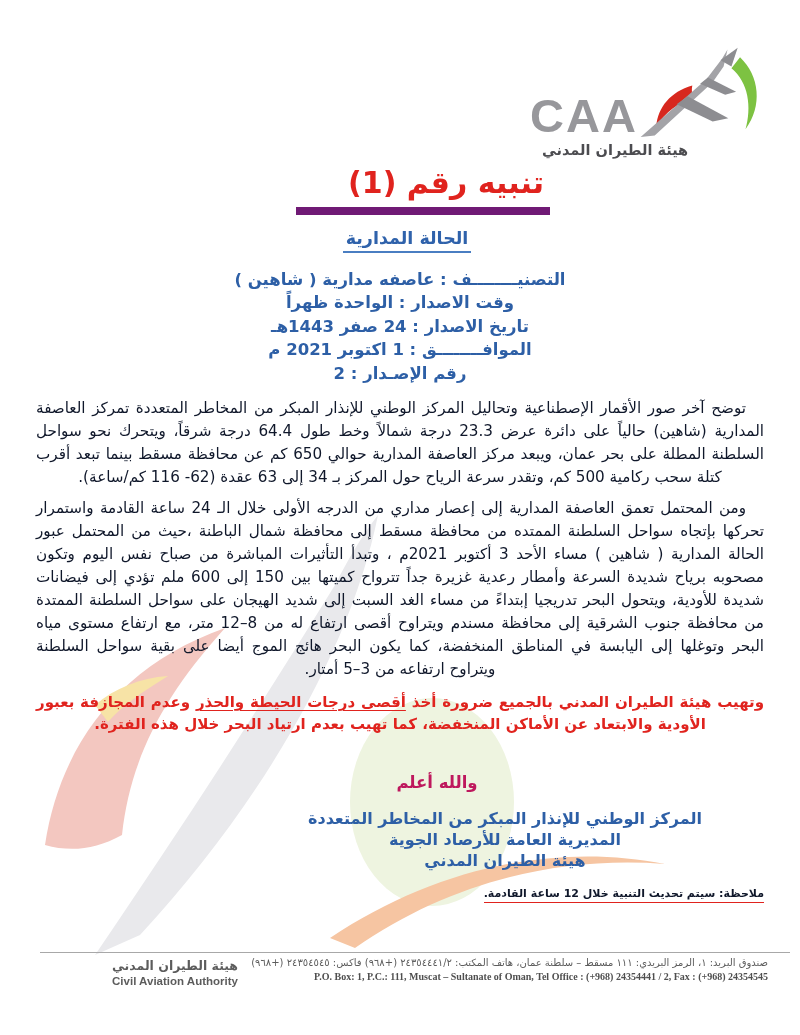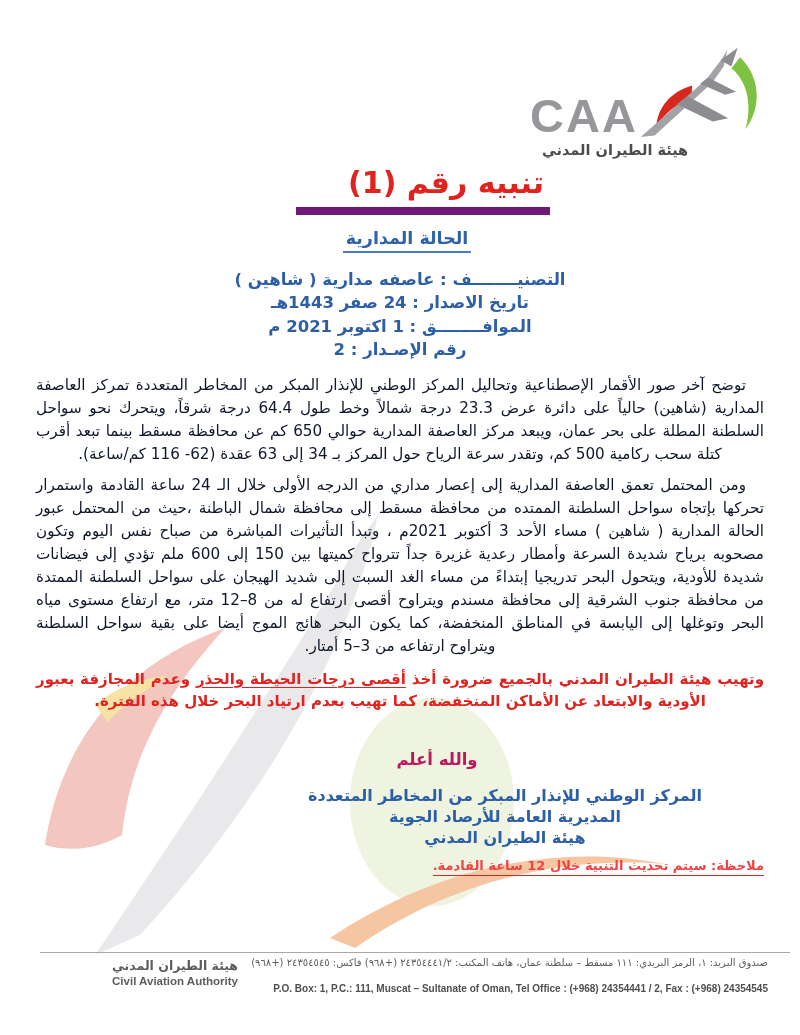--- a/index.html
+++ b/index.html
@@ -45,31 +45,31 @@
   }
   .warning .u{text-decoration:underline;text-underline-offset:3px;}
   .closing{
     direction:rtl;margin:38px 0 0 74px;text-align:center;color:#be185d;
     font-weight:bold;font-size:16.5px;
   }
   .signature{
     direction:rtl;margin:16px 0 0 210px;text-align:center;color:#2d5fa6;
     font-weight:bold;font-size:16px;line-height:21px;
   }
-  .note{direction:rtl;text-align:right;margin-top:10px;color:#ef4444;font-size:13px;font-weight:bold;}
+  .note{direction:rtl;text-align:right;margin-top:16px;color:#0f172a;font-size:11px;font-weight:bold;}
   .note-inner{display:inline-block;border-bottom:1.5px solid #e0231e;padding-bottom:2px;}
   .note-label{font-weight:bold;}
   
   .footer-line{position:absolute;top:952px;left:40px;right:10px;border-top:1.5px solid #a8a8a8;}
   .footer-org{position:absolute;top:958px;left:85px;width:180px;text-align:center;color:#5c5c5c;}
   .footer-org .ar{font-size:12.5px;font-weight:bold;direction:rtl;}
   .footer-org .en{font-size:11.5px;font-family:"Liberation Sans", sans-serif;font-weight:bold;margin-top:2px;}
   .footer-contact{position:absolute;top:957px;right:32px;text-align:right;color:#5c5c5c;}
   .footer-contact .ar{font-size:10px;direction:rtl;}
-  .footer-contact .en{font-size:10px;font-family:Liberation Sans, sans-serif;font-weight:bold;margin-top:15px;color:#4f4f4f;}
+  .footer-contact .en{font-size:10px;font-family:Liberation Serif, serif;font-weight:bold;margin-top:3px;color:#4f4f4f;}
 </style>
 </head>
 <body>
 
 <div class="page">
 
   <svg class="watermark" viewBox="0 0 800 1035" aria-hidden="true">
     <path d="M95 955 C 180 830 255 715 335 585 C 352 552 365 532 378 515 C 352 645 265 800 140 935 Z" fill="#e9e9ec"></path>
     <path d="M45 845 C 60 745 120 665 225 628 C 160 700 130 762 122 835 C 95 850 70 852 45 845 Z" fill="#f3c7c0"></path>
     <path d="M95 705 C 115 688 140 678 168 676 C 142 692 122 706 108 722 Z" fill="#f7e3a6"></path>
@@ -95,20 +95,21 @@
     <div class="title-wrap">
       <span class="title-text" dir="rtl">تنبيه رقم (1)</span>
     </div>
 
     <div class="subtitle-wrap">
       <span class="subtitle-text" dir="rtl">الحالة المدارية</span>
     </div>
 
     <section class="meta">
       <div>التصنيــــــــف : عاصفه مدارية ( شاهين )</div>
+      <div>وقت الاصدار : الواحدة ظهراً</div>
       <div>تاريخ الاصدار : 24 صفر 1443هـ</div>
       <div>الموافــــــــق : 1 اكتوبر 2021 م</div>
       <div>رقم الإصـدار : 2</div>
     </section>
 
     <p class="body-par p1">توضح آخر صور الأقمار الإصطناعية وتحاليل المركز الوطني للإنذار المبكر من المخاطر المتعددة تمركز العاصفة المدارية (شاهين) حالياً على دائرة عرض 23.3 درجة شمالاً وخط طول 64.4 درجة شرقاً، ويتحرك نحو سواحل السلطنة المطلة على بحر عمان، ويبعد مركز العاصفة المدارية حوالي 650 كم عن محافظة مسقط بينما تبعد أقرب كتلة سحب ركامية 500 كم، وتقدر سرعة الرياح حول المركز بـ 34 إلى 63 عقدة (62- 116 كم/ساعة).</p>
 
     <p class="body-par p2">ومن المحتمل تعمق العاصفة المدارية إلى إعصار مداري من الدرجه الأولى خلال الـ 24 ساعة القادمة واستمرار تحركها بإتجاه سواحل السلطنة الممتده من محافظة مسقط إلى محافظة شمال الباطنة ،حيث من المحتمل عبور الحالة المدارية ( شاهين ) مساء الأحد 3 أكتوبر 2021م ، وتبدأ التأثيرات المباشرة من صباح نفس اليوم وتكون مصحوبه برياح شديدة السرعة وأمطار رعدية غزيرة جداً تترواح كميتها بين 150 إلى 600 ملم تؤدي إلى فيضانات شديدة للأودية، ويتحول البحر تدريجيا إبتداءً من مساء الغد السبت إلى شديد الهيجان على سواحل السلطنة الممتدة من محافظة جنوب الشرقية إلى محافظة مسندم ويتراوح أقصى ارتفاع له من 8–12 متر، مع ارتفاع مستوى مياه البحر وتوغلها إلى اليابسة في المناطق المنخفضة، كما يكون البحر هائج الموج أيضا على بقية سواحل السلطنة ويتراوح ارتفاعه من 3–5 أمتار.</p>
 
     <p class="warning"><span>وتهيب هيئة الطيران المدني بالجميع ضرورة أخذ </span><span class="u">أقصى درجات الحيطة والحذر</span><span> وعدم المجازفة بعبور الأودية والابتعاد عن الأماكن المنخفضة، كما تهيب بعدم ارتياد البحر خلال هذه الفترة.</span></p>

